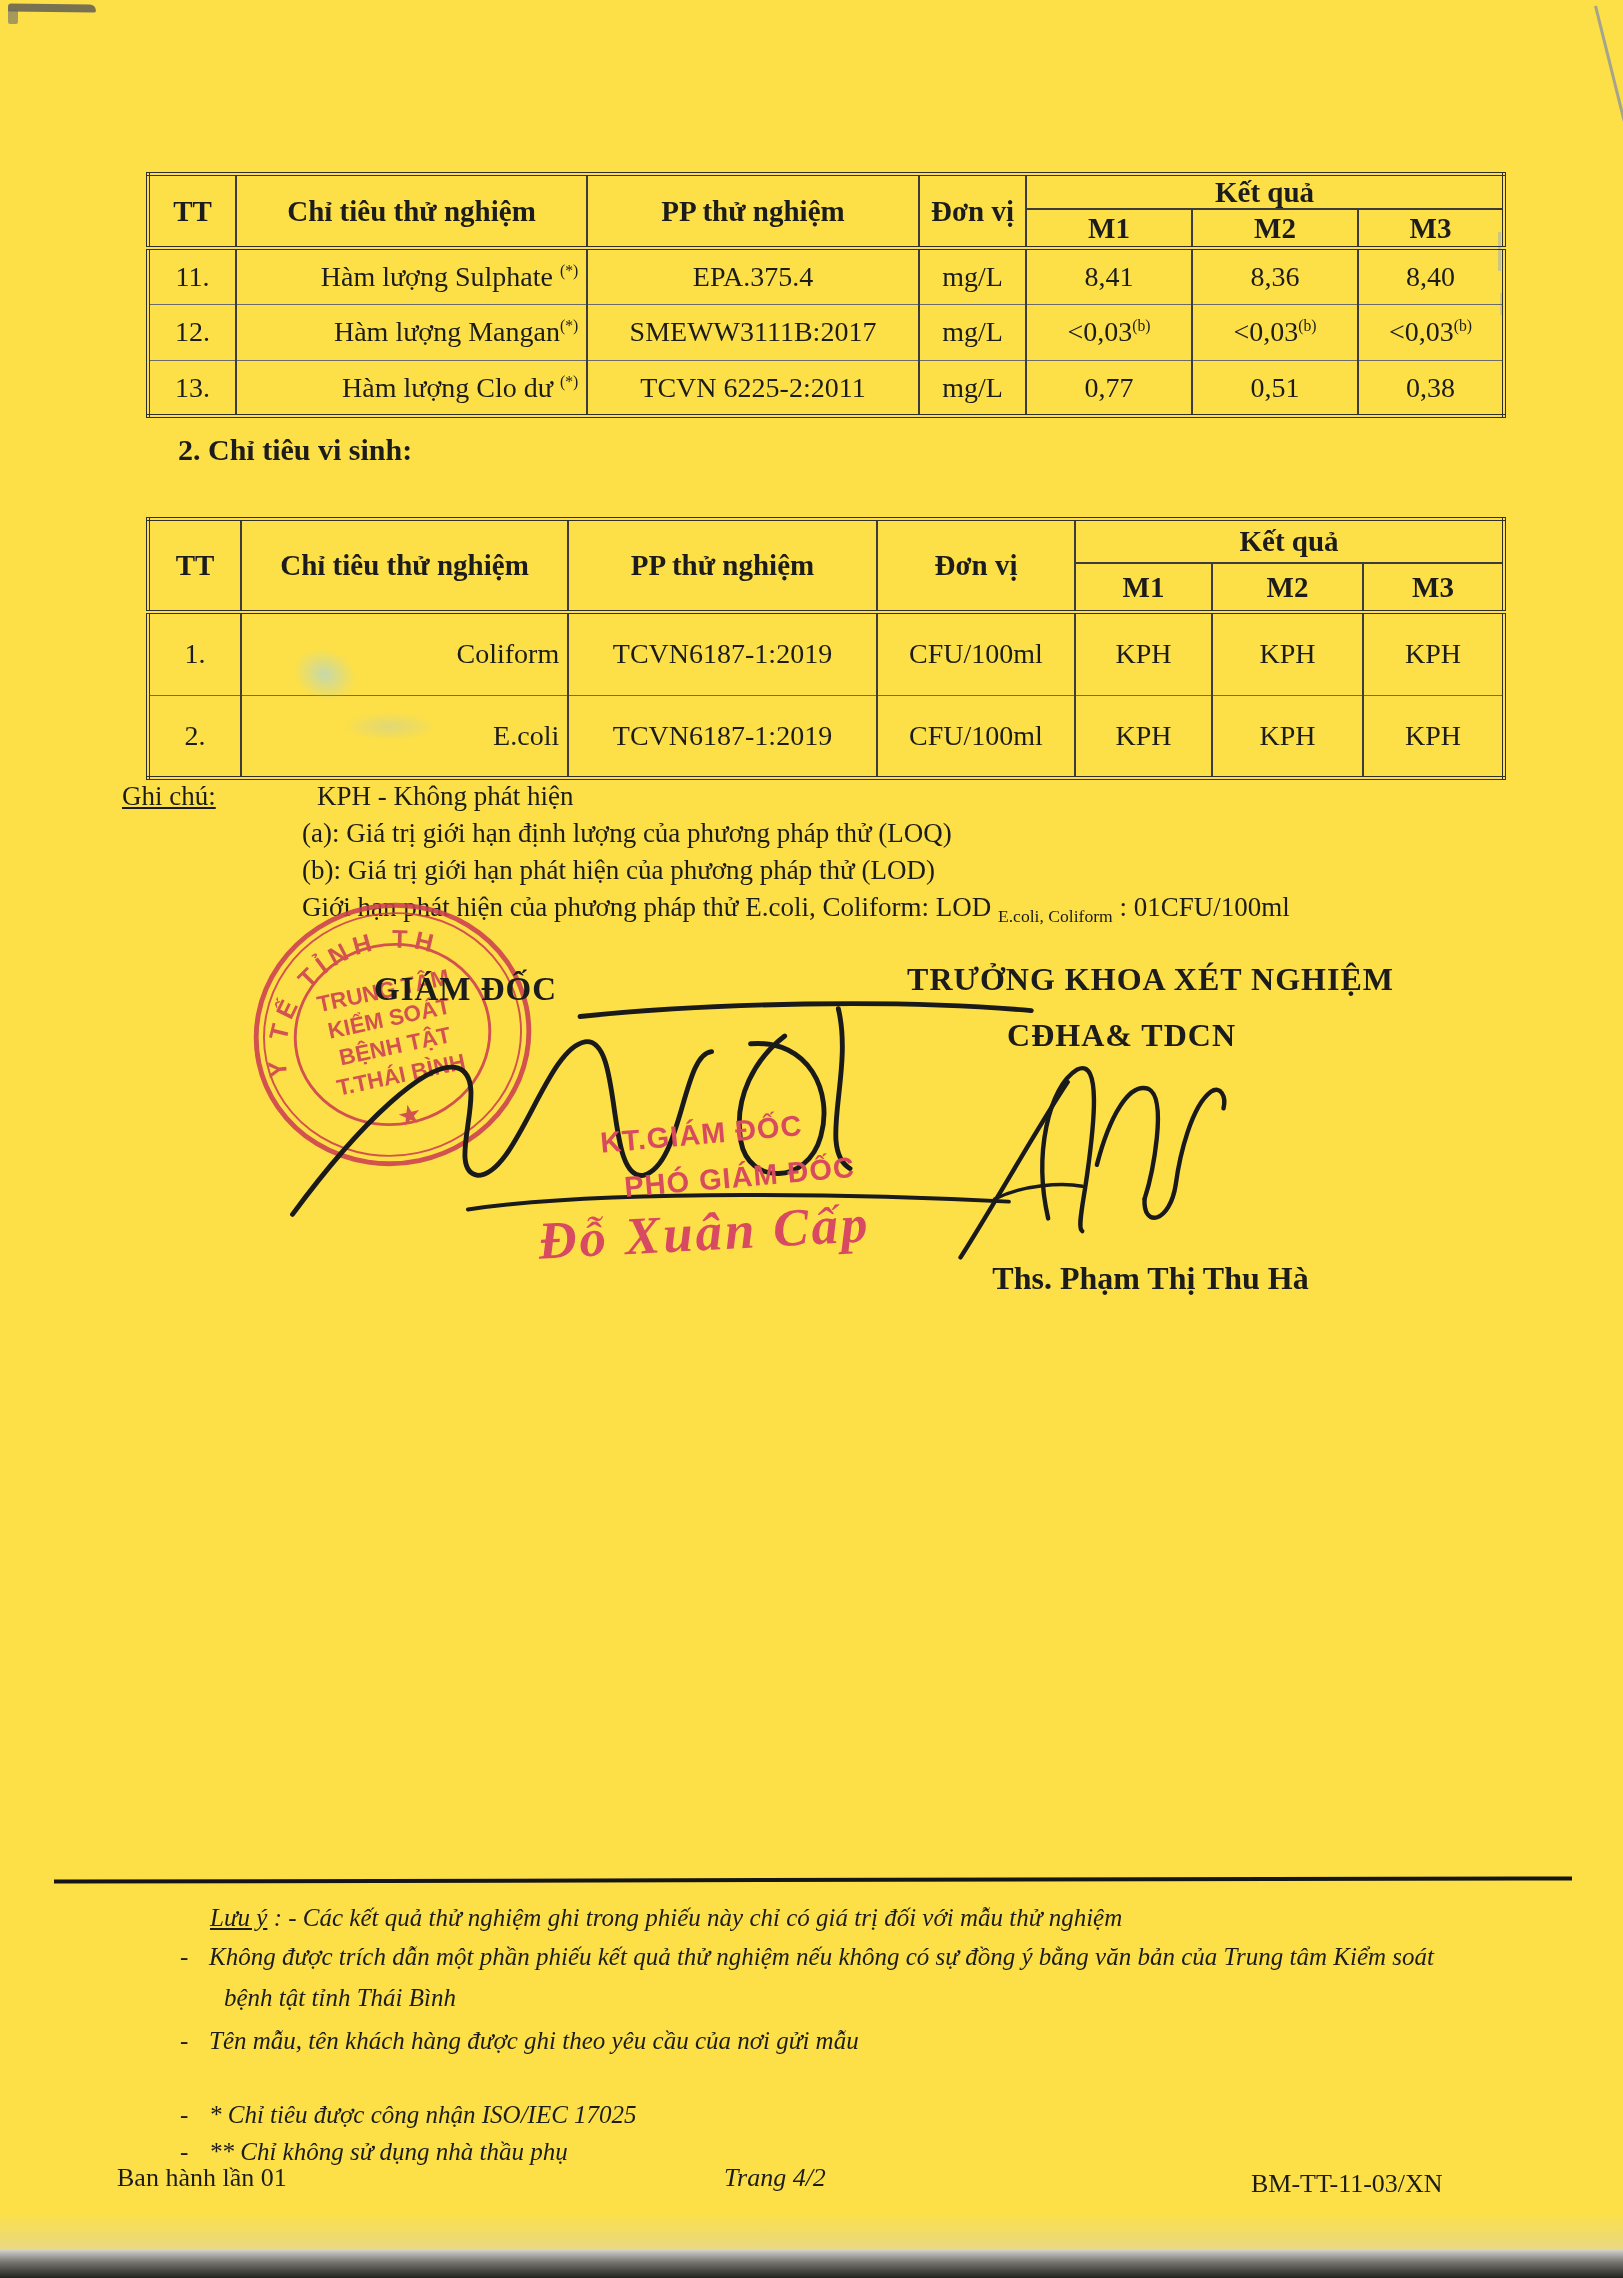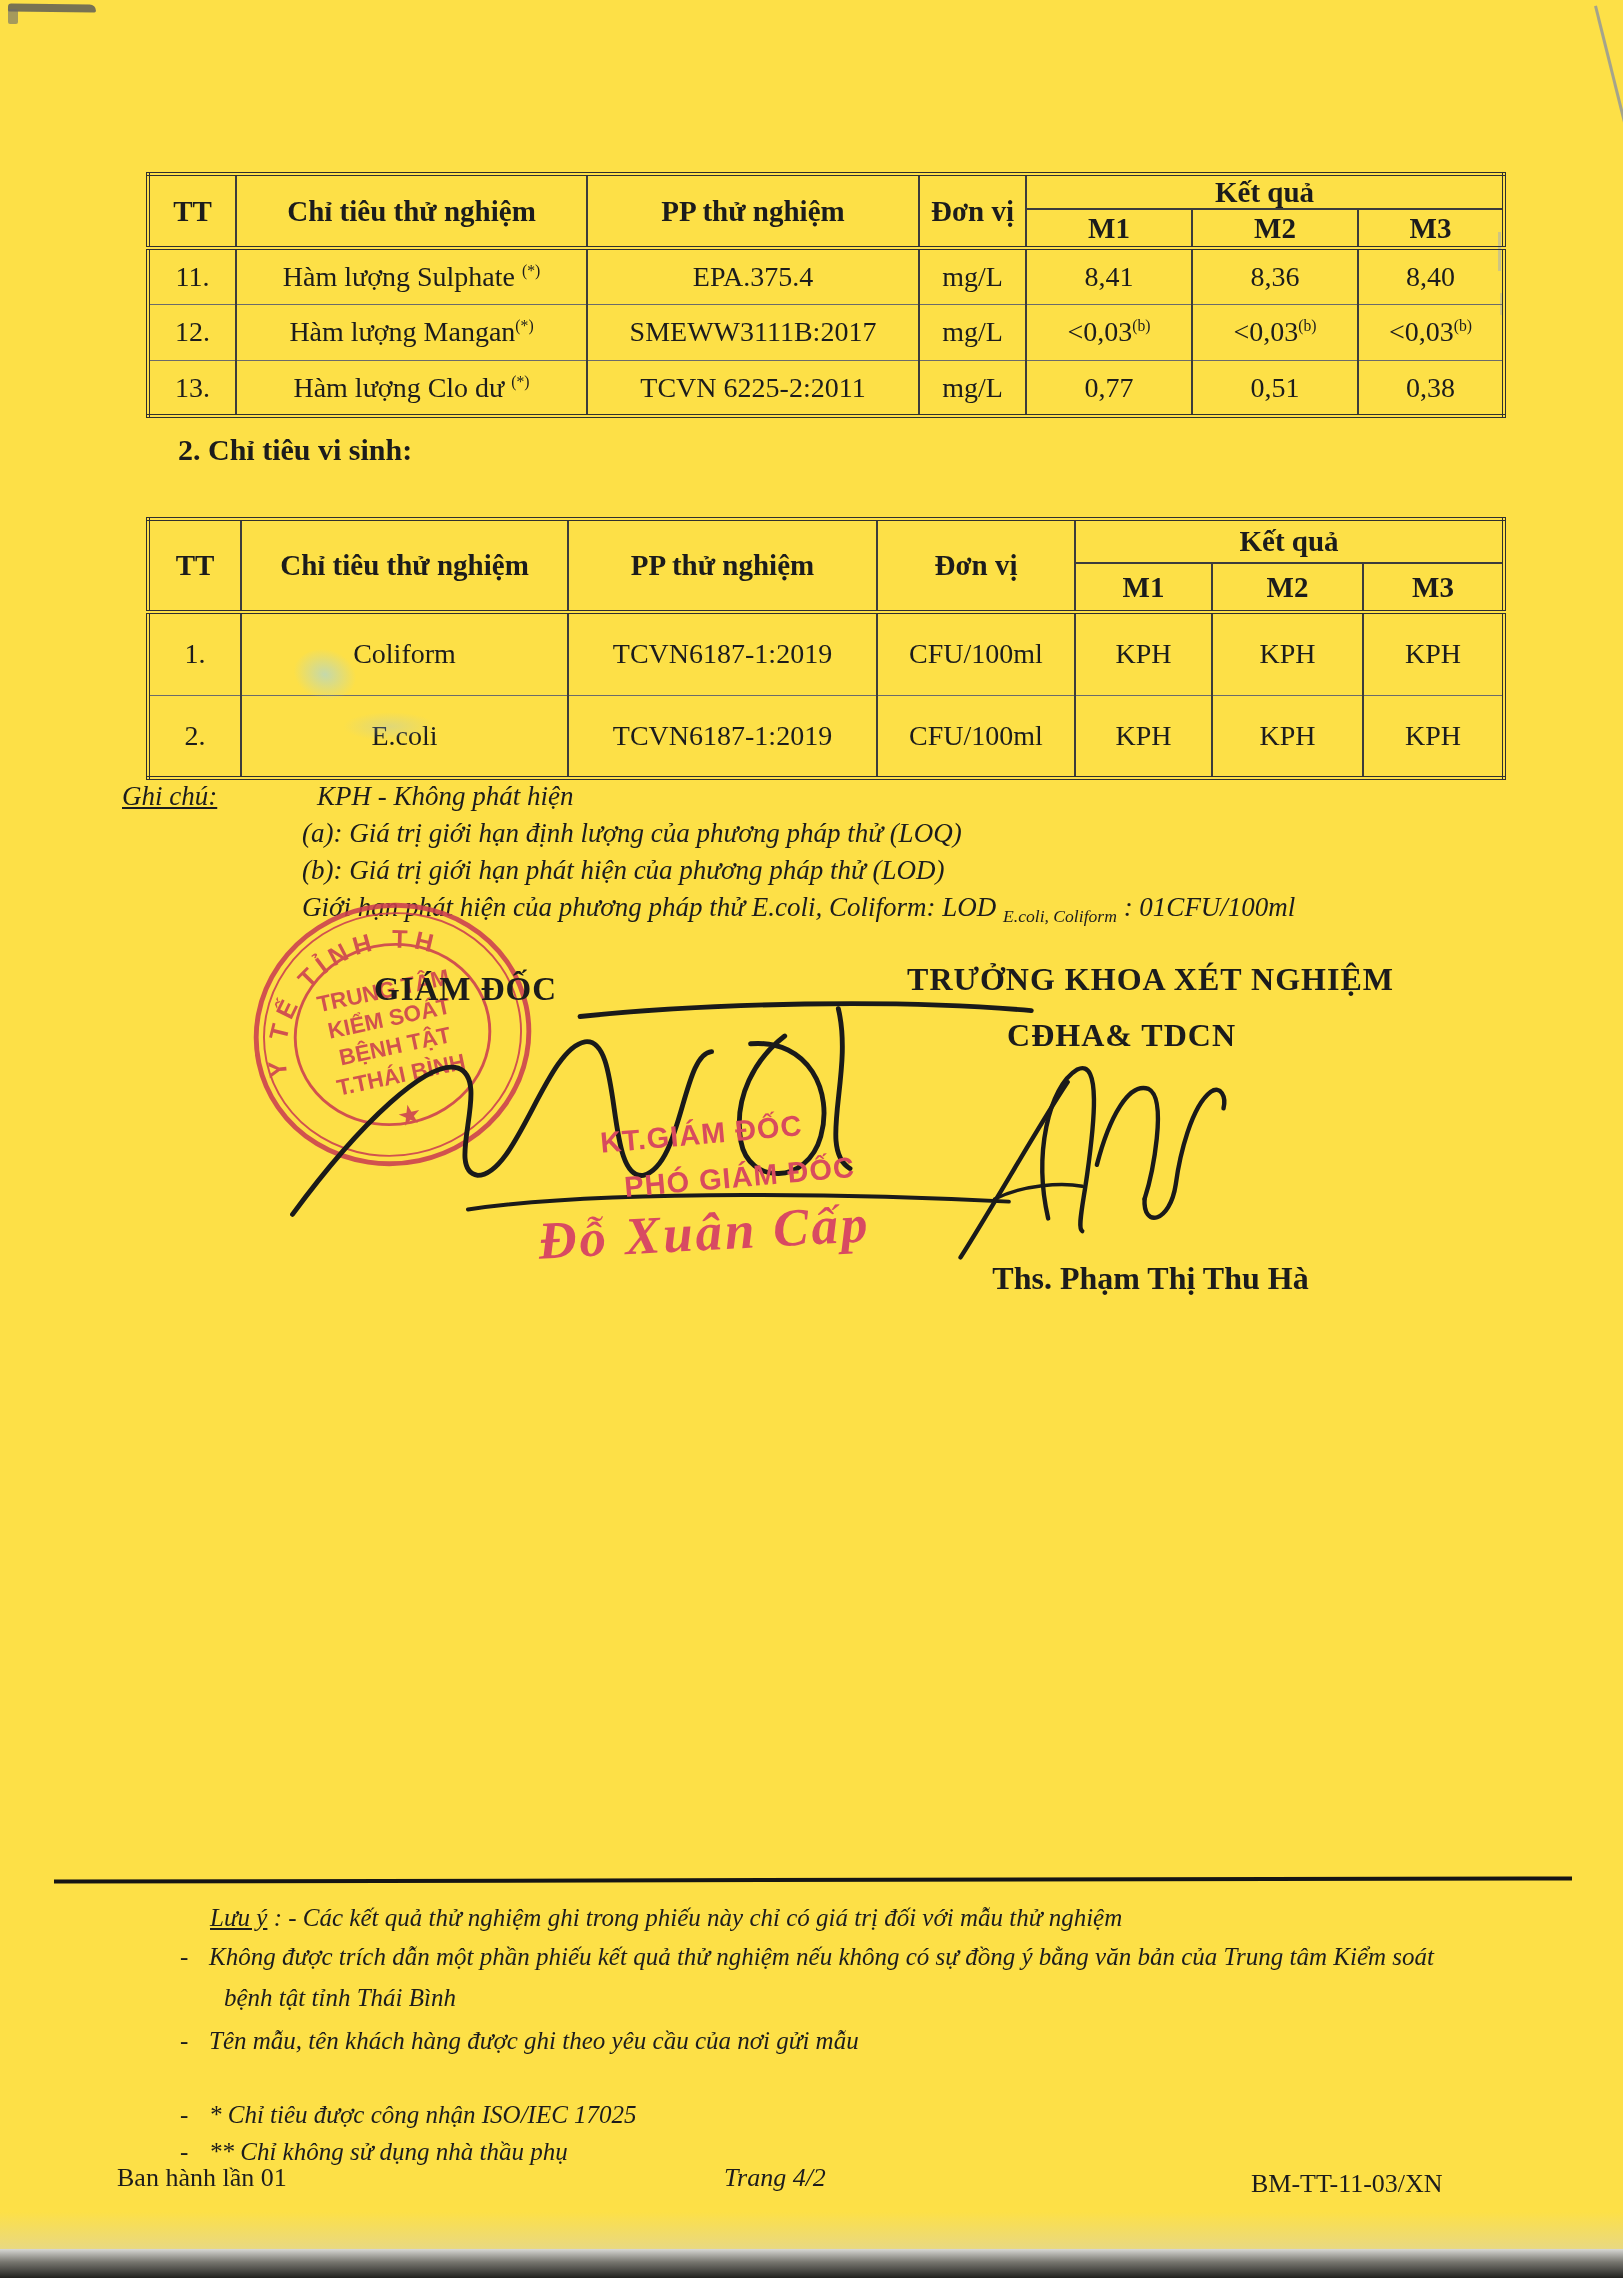--- a/index.html
+++ b/index.html
@@ -15,31 +15,31 @@
     border:4.9px double #2f2f2f;background:transparent;
   }
   table.rtable th,table.rtable td{
     border:2px solid #3c3c3c;padding:0 7.8px;vertical-align:middle;
     font-size:28px;overflow:hidden;white-space:nowrap;
   }
   table.rtable th{font-weight:bold;font-size:29px;text-align:center;white-space:normal;line-height:1.12;}
   table.rtable thead th[rowspan], table.rtable thead tr.hr2 th{border-bottom:4.9px double #2f2f2f;}
   table.rtable tbody td{border-top:1.5px solid #6b6b6b;border-bottom:1.5px solid #6b6b6b;}
   td.c{text-align:center;}
-  td.l{text-align:center;padding-left:13.7px;}
+  td.l{text-align:right;padding-left:13.7px;}
   sup.s{font-size:0.56em;vertical-align:super;line-height:0;letter-spacing:0;}
   #t1 tbody tr{height:56px;}
   #t2 tbody tr{height:83px;}
   #t1 tr.hr1{height:35px;} #t1 tr.hr2{height:39px;}
   #t2 tr.hr1{height:44px;} #t2 tr.hr2{height:49px;}
 
   .sec-title{font-weight:bold;font-size:30px;}
 
   
-  #notes{font-style:italic;font-size:27px;line-height:37px;width:1326px;}
+  #notes{font-size:27px;line-height:37px;width:1326px;}
   .gc-label{display:inline-block;width:195px;text-decoration:underline;}
   .gc-indent{padding-left:180px;}
   .subtxt{font-size:17.6px;vertical-align:sub;}
 
   
   .sig-title{font-weight:bold;font-size:33px;letter-spacing:1px;}
   .stamp-red{color:#d84b5e;font-family:"Liberation Sans","DejaVu Sans",sans-serif;
              font-weight:bold;font-size:29px;letter-spacing:1px;}
   .script-name{font-style:italic;font-weight:bold;font-size:53px;color:#d84a62;letter-spacing:2.9px;}
   .rt-center{width:585px;text-align:center;}

